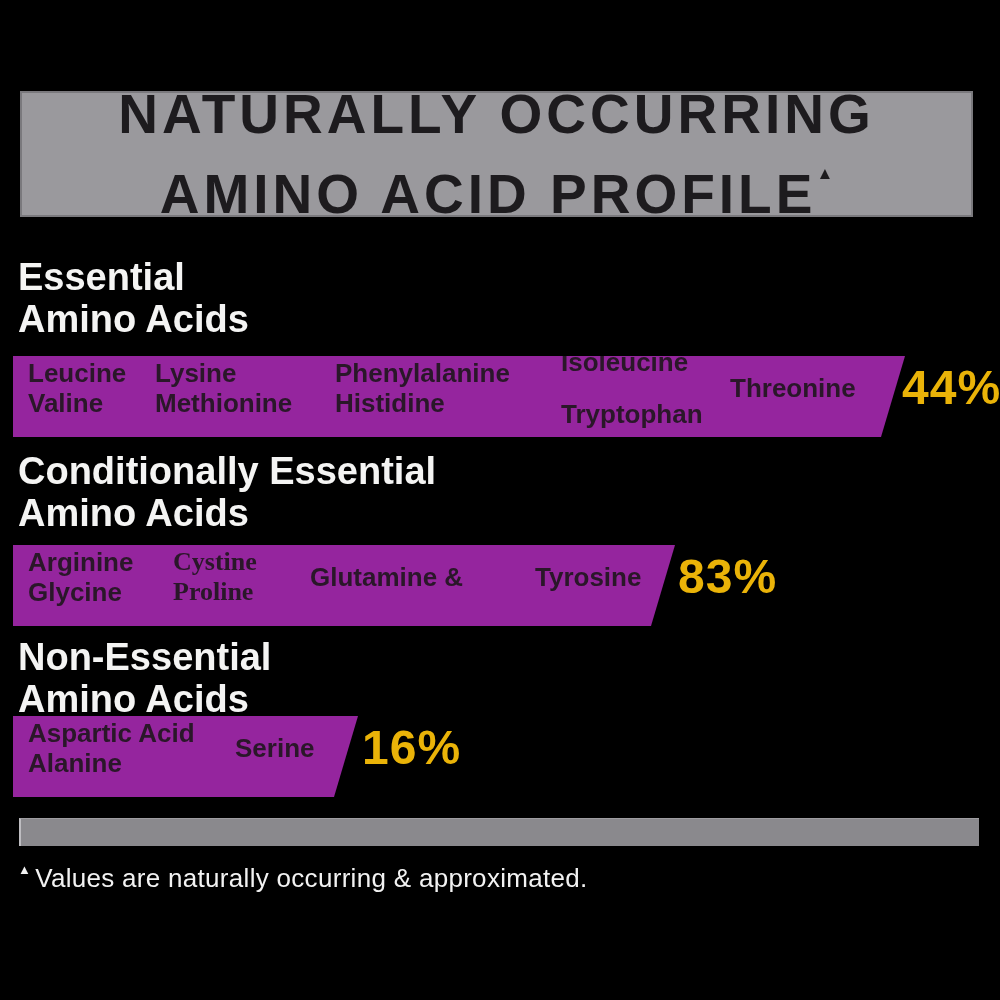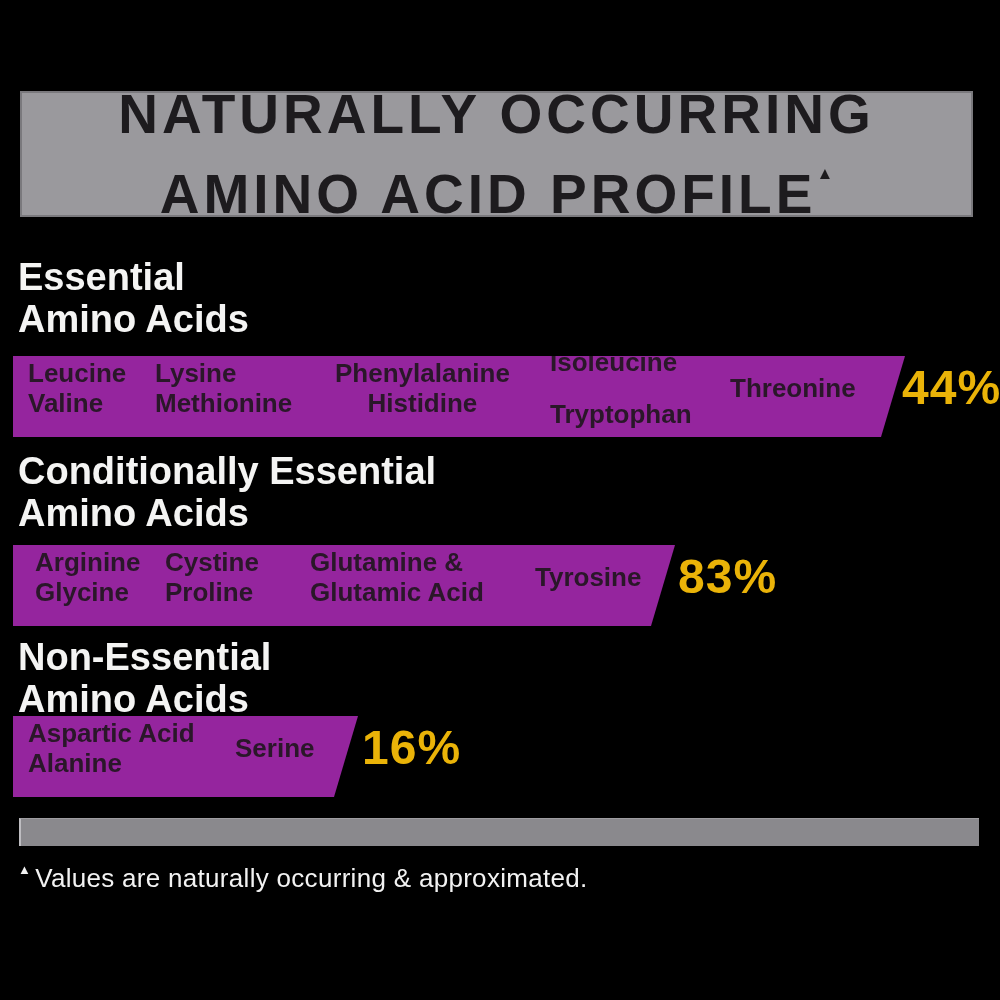--- a/index.html
+++ b/index.html
@@ -127,51 +127,50 @@
   </div>
   <div class="bar" style="top:356px; width:892px;">
     <div class="group" style="left:15px;">
       <div class="l1">Leucine</div>
       <div class="l2">Valine</div>
     </div>
     <div class="group" style="left:142px;">
       <div class="l1">Lysine</div>
       <div class="l2">Methionine</div>
     </div>
-    <div class="group" style="left:322px;text-align:center;">
+    <div class="group" style="left:322px;">
       <div class="l1">Phenylalanine</div>
       <div class="l2">Histidine</div>
     </div>
-    <div class="group" style="left:537px;gap:22px;">
+    <div class="group" style="left:548px;gap:22px;">
       <div class="l1">Isoleucine</div>
       <div class="l2">Tryptophan</div>
     </div>
     <div class="group" style="left:717px;">
       <div class="l1">Threonine</div>
 
     </div>
   </div>
   <div class="percent" style="left:902px; top:356px;">44%</div>
 
   <div class="section-heading" style="top:450px;">
     <div>Conditionally Essential</div>
     <div>Amino Acids</div>
   </div>
   <div class="bar" style="top:545px; width:662px;">
-    <div class="group" style="left:22px;">
+    <div class="group" style="left:15px;">
       <div class="l1">Arginine</div>
       <div class="l2">Glycine</div>
     </div>
-    <div class="group" style="left:152px;">
+    <div class="group" style="left:160px;font-family:Liberation Serif, serif;">
       <div class="l1">Cystine</div>
       <div class="l2">Proline</div>
     </div>
     <div class="group" style="left:297px;">
       <div class="l1">Glutamine &amp;</div>
-      <div class="l2">Glutamic Acid</div>
     </div>
     <div class="group" style="left:522px;">
       <div class="l1">Tyrosine</div>
 
     </div>
   </div>
   <div class="percent" style="left:678px; top:545px;">83%</div>
 
   <div class="section-heading" style="top:636px;">
     <div>Non-Essential</div>

